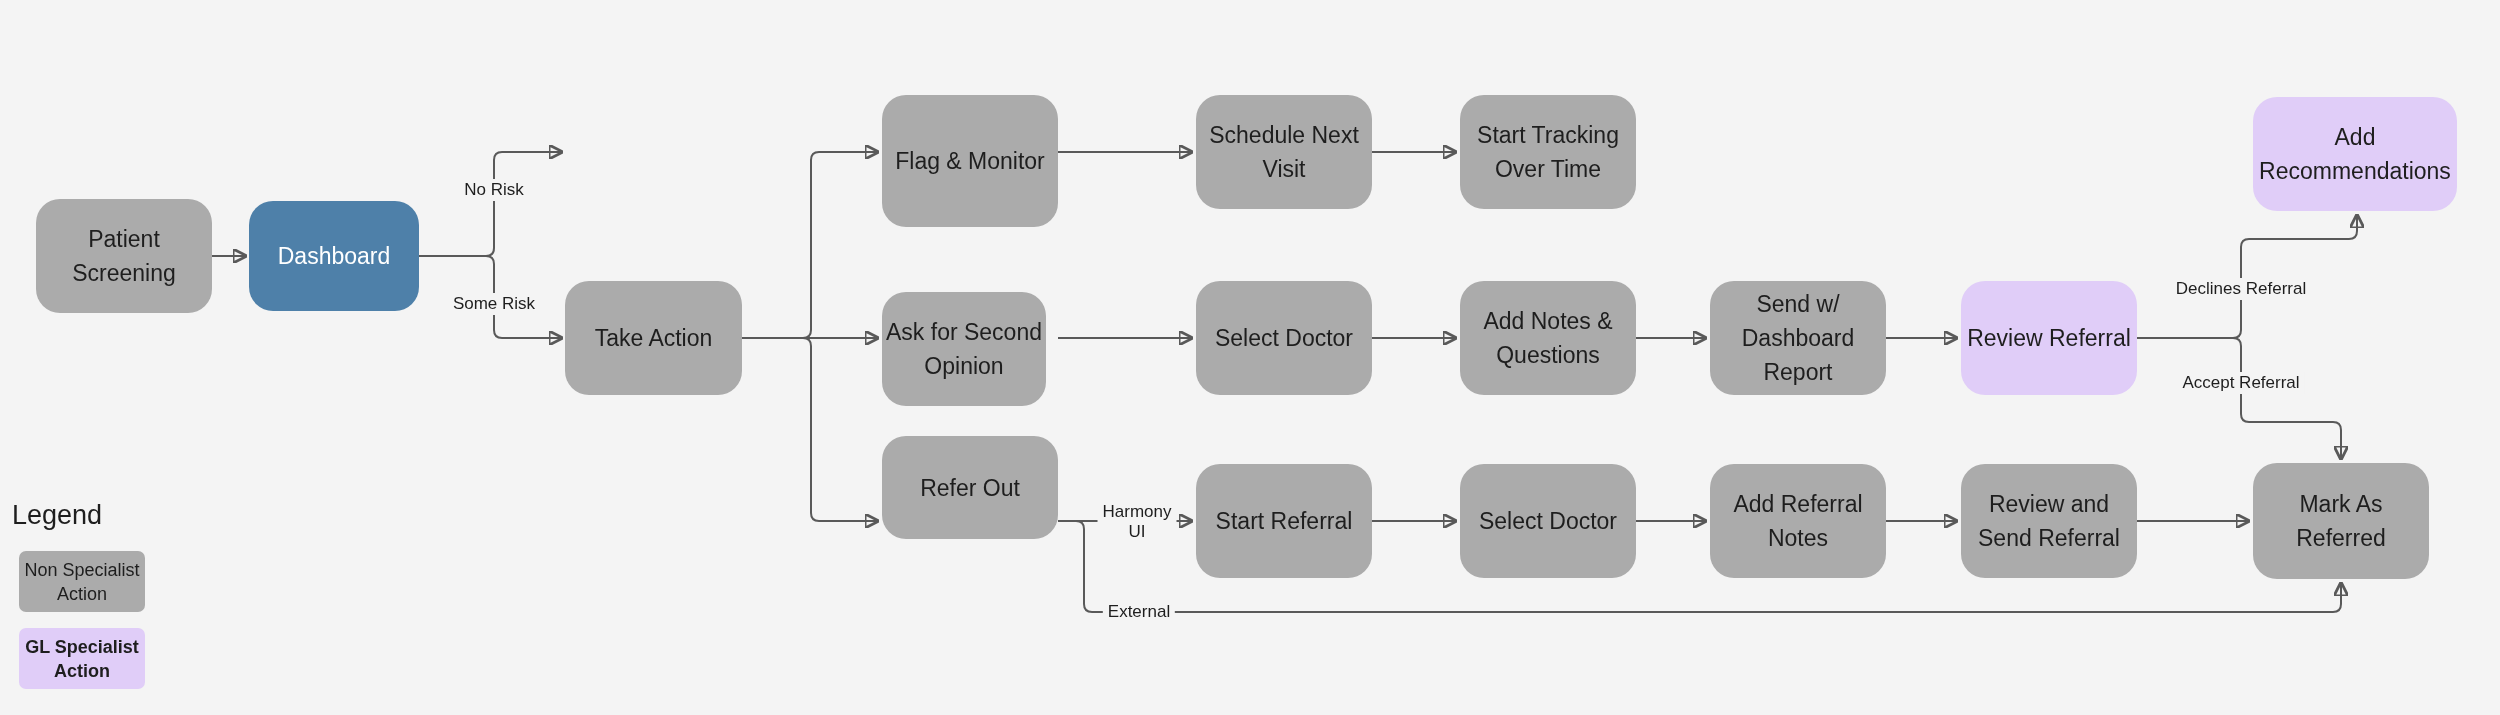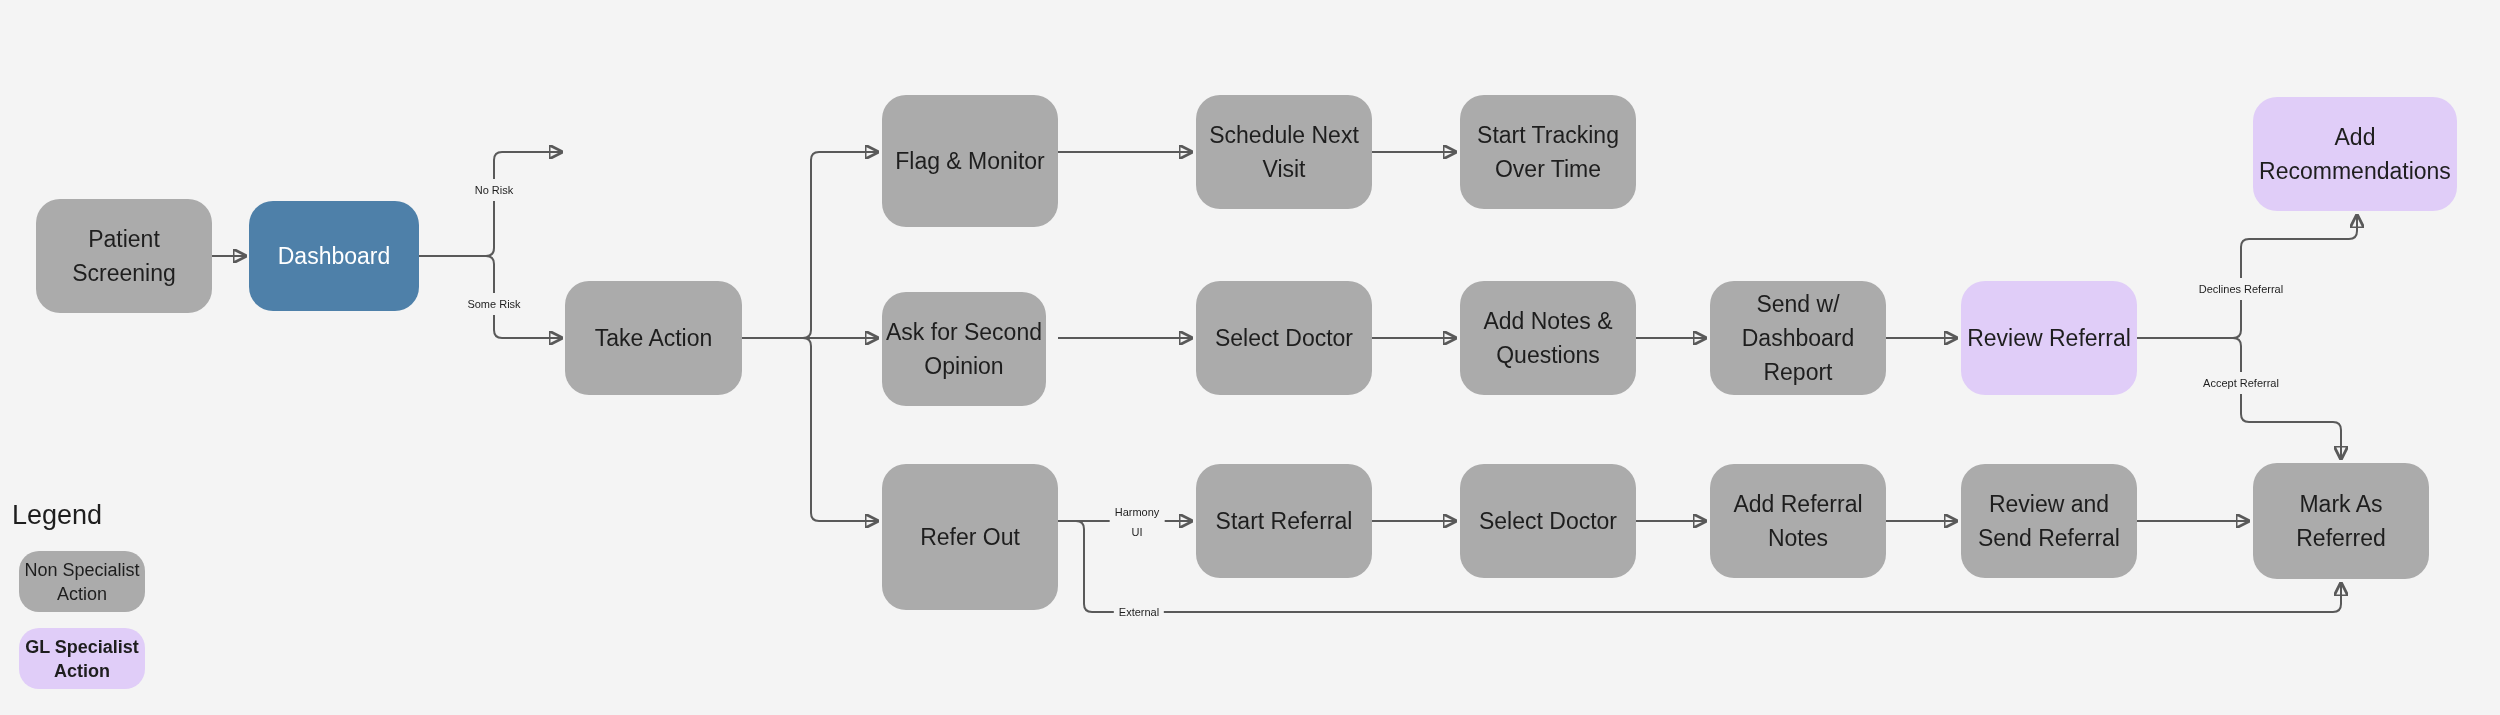--- a/index.html
+++ b/index.html
@@ -24,33 +24,33 @@
     color:#1E1E1E;
     padding:0 4px;box-sizing:border-box;
   }
   .node.gray{background:#ABABAB;}
   .node.blue{background:#4E80A9;color:#FFFFFF;}
   .node.purple{background:#E0CDF8;}
   .elabel{
     position:absolute;
     transform:translate(-50%,-50%);
     background:#F4F4F4;
-    font-size:11px;line-height:20px;
+    font-size:17px;line-height:20px;
     text-align:center;
     white-space:pre-line;
     padding:1px 5px;
     color:#1E1E1E;
   }
   .legend-title{
     position:absolute;left:12px;top:500px;
     font-size:27px;line-height:30px;color:#1E1E1E;
   }
   .legend-pill{
     position:absolute;left:19px;width:126px;height:61px;
-    border-radius:20px;
+    border-radius:7px;
     display:flex;align-items:center;justify-content:center;
     text-align:center;font-size:18px;line-height:24px;
     white-space:pre-line;color:#1E1E1E;
   }
   .legend-pill.gray{background:#ABABAB;top:551px;}
   .legend-pill.purple{background:#E0CDF8;top:628px;font-weight:bold;}
 </style>
 </head>
 <body>
 
@@ -97,21 +97,21 @@
 Recommendations</span></div>
   <div class="node gray" style="left:882px;top:292px;width:164px;height:114px"><span>Ask for Second
 Opinion</span></div>
   <div class="node gray" style="left:1196px;top:281px;width:176px;height:114px"><span>Select Doctor</span></div>
   <div class="node gray" style="left:1460px;top:281px;width:176px;height:114px"><span>Add Notes &amp;
 Questions</span></div>
   <div class="node gray" style="left:1710px;top:281px;width:176px;height:114px"><span>Send w/
 Dashboard
 Report</span></div>
   <div class="node purple" style="left:1961px;top:281px;width:176px;height:114px"><span>Review Referral</span></div>
-  <div class="node gray" style="left:882px;top:464px;width:176px;height:146px"><span>Refer Out</span></div>
+  <div class="node gray" style="left:882px;top:436px;width:176px;height:103px"><span>Refer Out</span></div>
   <div class="node gray" style="left:1196px;top:464px;width:176px;height:114px"><span>Start Referral</span></div>
   <div class="node gray" style="left:1460px;top:464px;width:176px;height:114px"><span>Select Doctor</span></div>
   <div class="node gray" style="left:1710px;top:464px;width:176px;height:114px"><span>Add Referral
 Notes</span></div>
   <div class="node gray" style="left:1961px;top:464px;width:176px;height:114px"><span>Review and
 Send Referral</span></div>
   <div class="node gray" style="left:2253px;top:463px;width:176px;height:116px"><span>Mark As
 Referred</span></div>
 
   <div class="elabel" style="left:494px;top:190px">No Risk</div>

